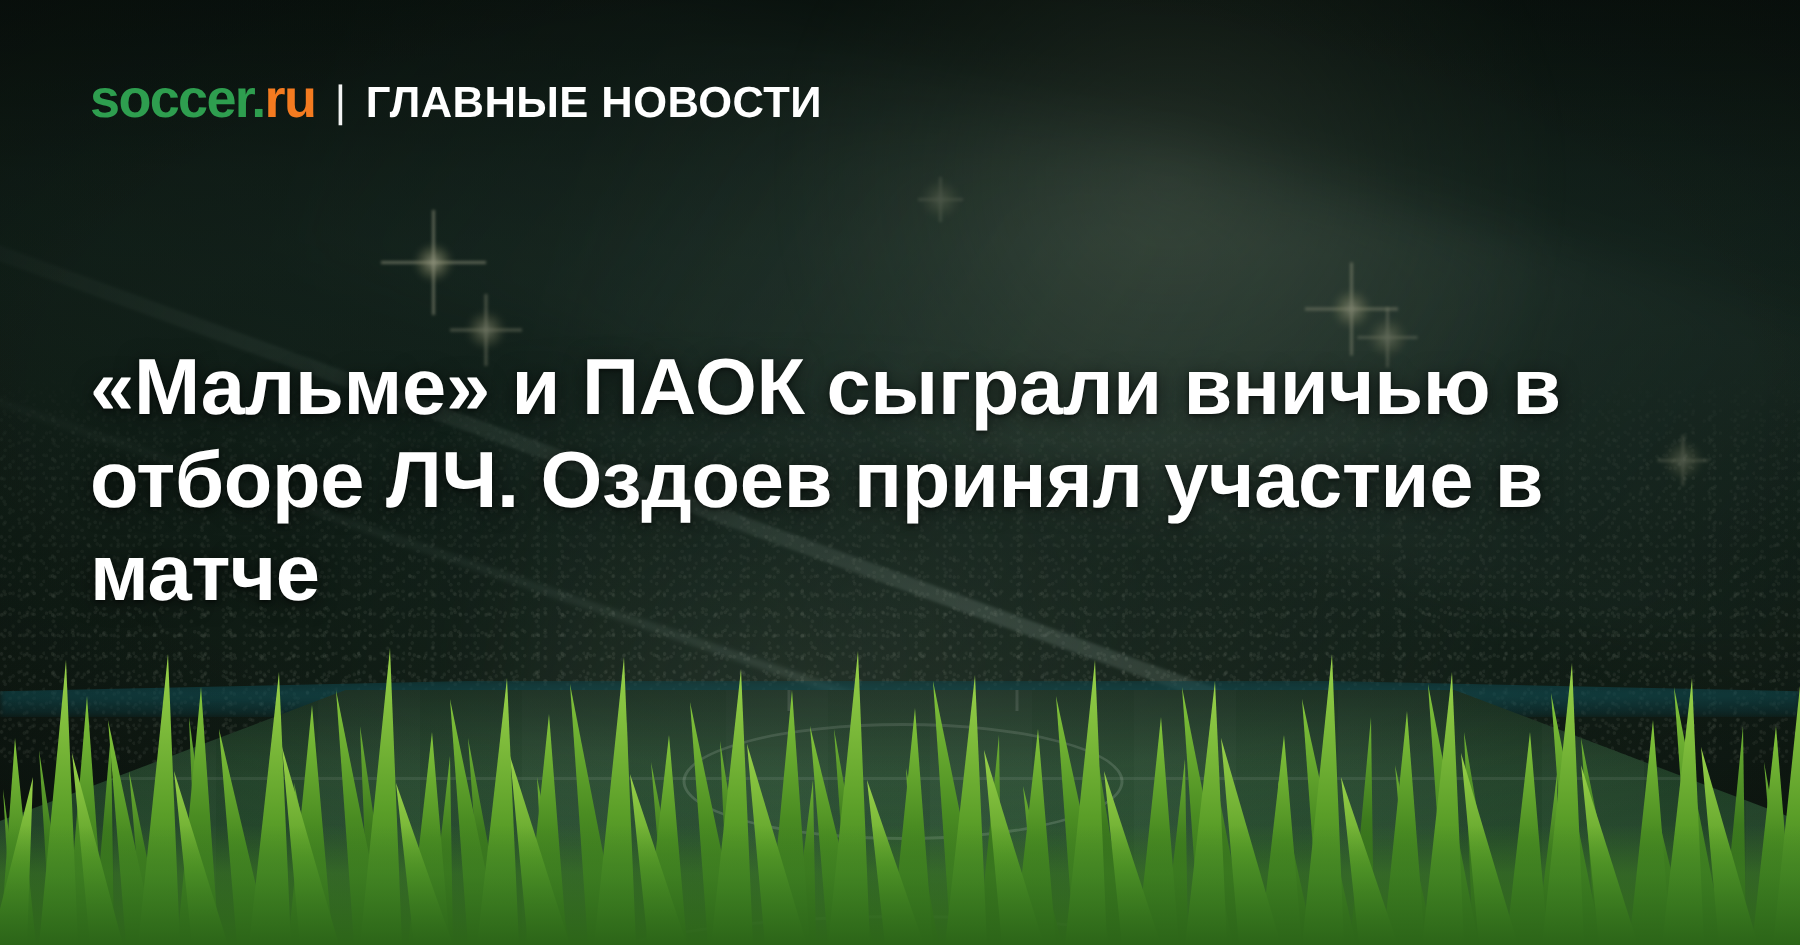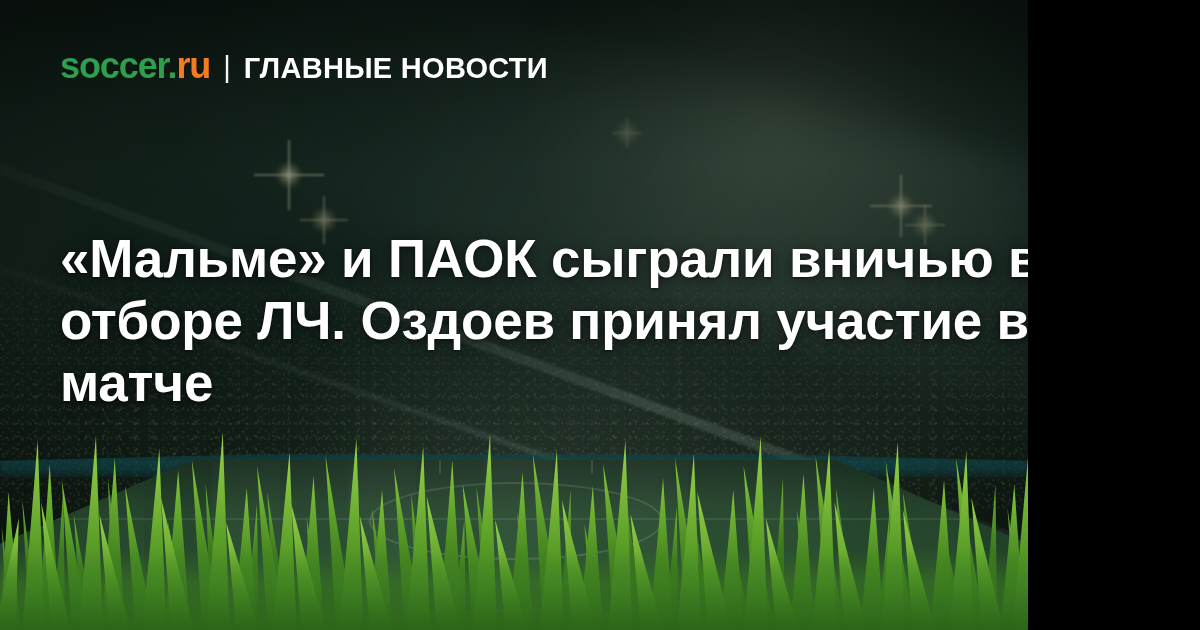--- a/index.html
+++ b/index.html
@@ -4,21 +4,21 @@
 <title>soccer.ru — Главные новости</title>
 <style>
   html, body {
     margin: 0;
     padding: 0;
     background: #000;
   }
 
   .shot {
     position: relative;
-    width: 1028px;
+    width: 1200px;
     height: 630px;
     overflow: hidden;
     background: #4c1d95;
     font-family: "Liberation Sans", "DejaVu Sans", sans-serif;
   }
 
   
   .bg {
     position: absolute;
     inset: 0;

